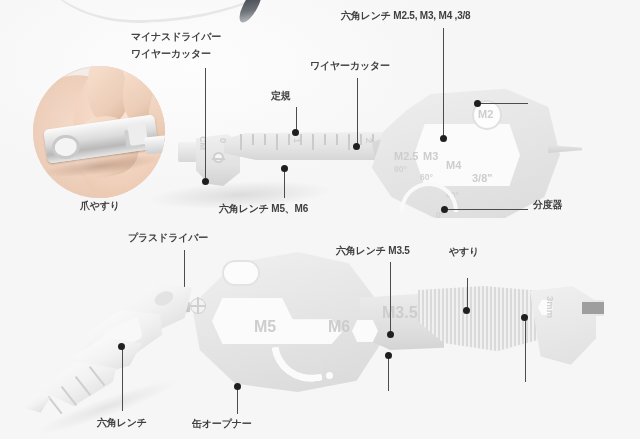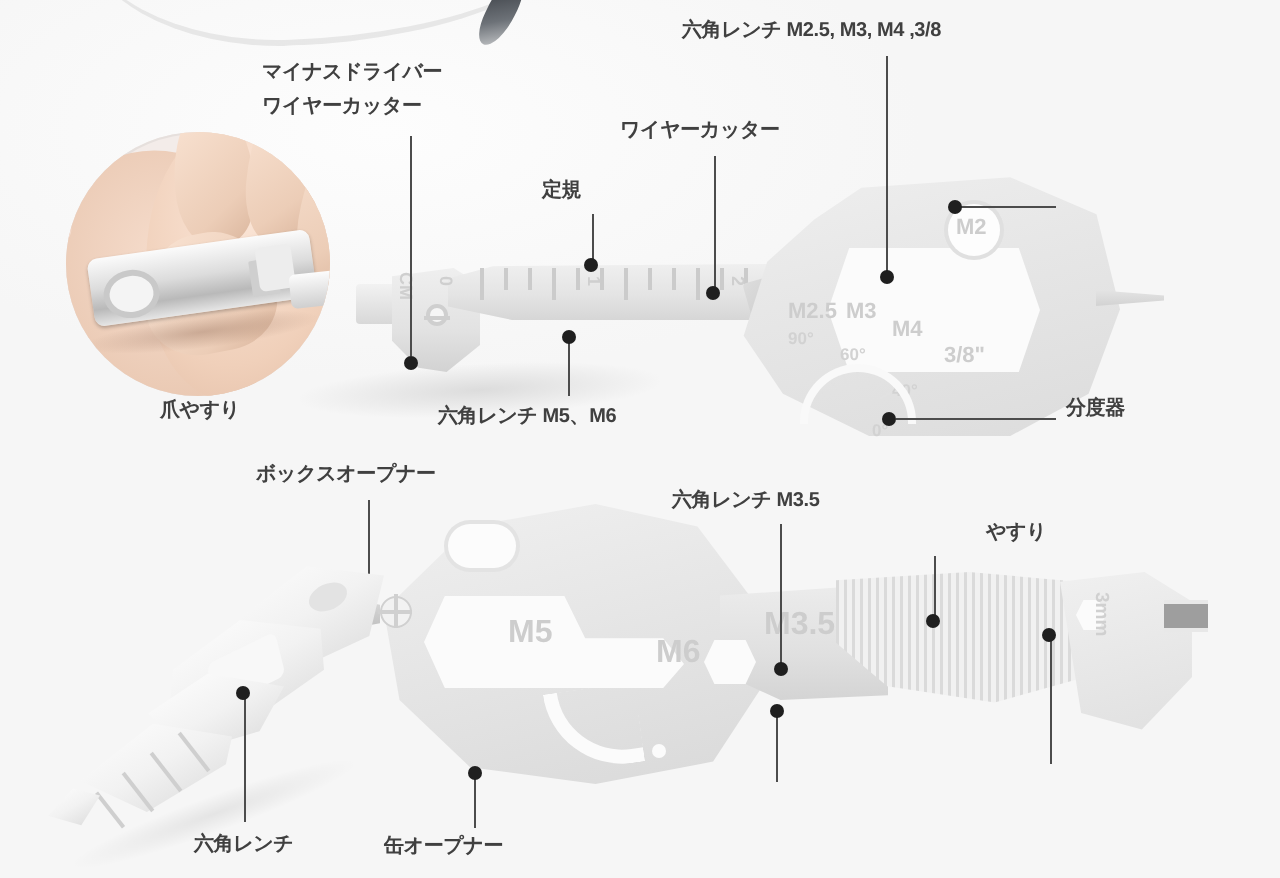--- a/index.html
+++ b/index.html
@@ -578,43 +578,43 @@
 
   <div class="tool-bot">
     <div class="b-phillips"></div>
     <div class="b-head"></div>
     <div class="b-inner-hex"></div>
     <div class="b-hole"></div>
     <div class="b-swoosh"></div>
     <div class="b-dot-small"></div>
     <div class="b-cross"></div>
 
-    <div class="b-lbl" style="left:66px; top:56px;">M5</div>
+    <div class="b-lbl" style="left:66px; top:66px;">M5</div>
     <div class="b-lbl" style="left:140px; top:66px;">M6</div>
 
     <div class="b-neck"></div>
     <div class="b-notch"></div>
     <div class="b-lbl" style="left:194px; top:52px;">M3.5</div>
 
     <div class="b-file"></div>
     <div class="b-end"></div>
     <div class="b-3mm-hex"></div>
     <div class="b-3mm-txt">3mm</div>
     <div class="b-tab"></div>
   </div>
 
-  <div class="label" style="left:128px; top:232px;">ボックスオープナー</div>
+  <div class="label" style="left:128px; top:232px;">プラスドライバー</div>
   <div class="lead-v" style="left:184px; top:250px; height:46px;"></div>
   <div class="dot" style="left:180px; top:295px;"></div>
 
   <div class="label" style="left:336px; top:245px;">六角レンチ M3.5</div>
   <div class="lead-v" style="left:390px; top:262px; height:70px;"></div>
   <div class="dot" style="left:387px; top:331px;"></div>
 
-  <div class="label" style="left:449px; top:261px;margin-left:44px;">やすり</div>
+  <div class="label" style="left:449px; top:246px;">やすり</div>
   <div class="lead-v" style="left:467px; top:278px; height:30px;"></div>
   <div class="dot" style="left:463px; top:307px;"></div>
 
   <div class="lead-v" style="left:525px; top:318px; height:64px;"></div>
   <div class="dot" style="left:521px; top:314px;"></div>
 
   <div class="lead-v" style="left:388px; top:357px; height:34px;"></div>
   <div class="dot" style="left:385px; top:352px;"></div>
 
   <div class="label" style="left:192px; top:418px;">缶オープナー</div>

